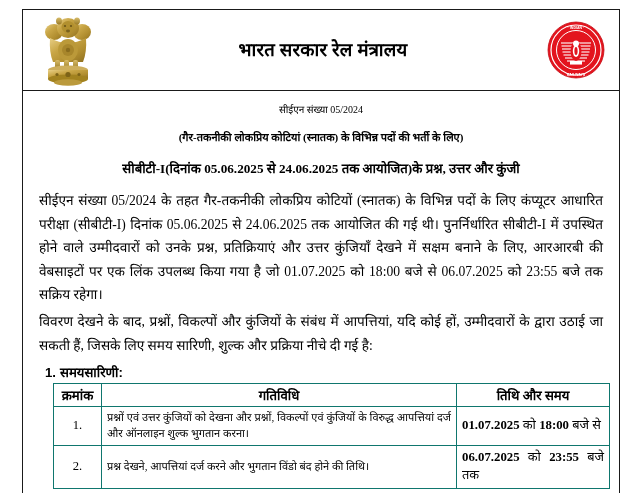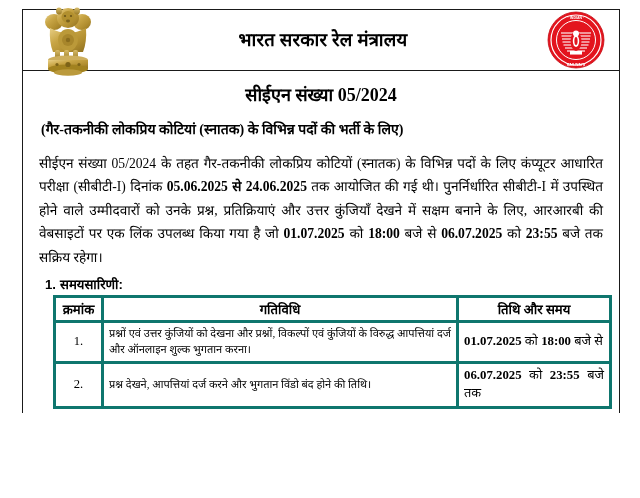--- a/index.html
+++ b/index.html
@@ -21,21 +21,21 @@
     top: 9px;
     width: 598px;
     box-sizing: border-box;
     border-left: 1.5px solid #1a1a1a;
     border-right: 1.5px solid #1a1a1a;
   }
 
   
   .header-band {
     position: relative;
-    height: 62px;
+    height: 82px;
     border-top: 1.5px solid #1a1a1a;
     border-bottom: 1.5px solid #1a1a1a;
     display: flex;
     align-items: center;
     justify-content: space-between;
     padding: 0 14px;
     box-sizing: border-box;
   }
 
   .emblem {
@@ -76,30 +76,31 @@
 
   
   .body-band {
     padding: 8px 12px 4px 12px;
     box-sizing: border-box;
   }
 
   .cen-no {
     text-align: center;
     font-family: "Liberation Serif", "DejaVu Serif", serif;
-    font-weight: bold;
-    font-size: 18px;
+    font-weight: normal;
+    font-size: 10px;
     margin-top: 3px;
     margin-bottom: 13px;
   }
 
   .sub-title {
-    font-family: "Liberation Serif", "DejaVu Serif", serif;
-    font-weight: bold;
-    font-size: 14px;
+    text-align: center;
+    font-family: "Liberation Serif", "DejaVu Serif", serif;
+    font-weight: bold;
+    font-size: 11px;
     margin-bottom: 14px;
     padding: 0 6px;
   }
 
   .notice-heading {
     text-align: center;
     font-family: "Liberation Serif", "DejaVu Serif", serif;
     font-weight: bold;
     font-size: 13.2px;
     line-height: 1.62;
@@ -109,41 +110,41 @@
 
   .para {
     font-family: "Liberation Serif", "DejaVu Serif", serif;
     font-size: 13.6px;
     line-height: 1.72;
     text-align: justify;
     text-justify: inter-word;
     margin: 0 0 4px 0;
     padding: 0 4px;
   }
-  .para b { font-weight: bold; }
+  .para b { font-weight: normal; }
 
   .list-heading {
     font-family: Liberation Sans, sans-serif;
     font-weight: bold;
     font-size: 13.2px;
     margin: 6px 0 2px 10px;
   }
   .list-heading .num { margin-right: 4px; }
 
   
   table.schedule {
     width: 556px;
     margin-left: 18px;
     border-collapse: collapse;
     table-layout: fixed;
     font-family: "Liberation Serif", "DejaVu Serif", serif;
   }
   table.schedule th,
   table.schedule td {
-    border: 3px solid #0f766e;
+    border: 1px solid #0f766e;
     padding: 3px 5px;
     vertical-align: middle;
   }
   table.schedule th {
     font-weight: bold;
     font-size: 13.2px;
     text-align: center;
     padding: 2px 4px;
   }
   .col-sno { width: 48px; }
@@ -256,24 +257,26 @@
     </div>
   </div>
 
   <div class="body-band">
 
     <div class="cen-no">सीईएन संख्या 05/2024</div>
 
     <div class="sub-title">(गैर-तकनीकी लोकप्रिय कोटियां (स्नातक) के विभिन्न पदों की भर्ती के लिए)</div>
 
     <div class="notice-heading">
+      <div>सीबीटी-I(दिनांक 05.06.2025 से 24.06.2025 तक आयोजित)के प्रश्न, उत्तर और कुंजी</div>
     </div>
 
     <p class="para"><span>सीईएन संख्या 05/2024 के तहत गैर-तकनीकी लोकप्रिय कोटियों (स्नातक) के विभिन्न पदों के लिए कंप्यूटर आधारित परीक्षा (सीबीटी-I) दिनांक </span><b>05.06.2025</b><span> </span><b>से</b><span> </span><b>24.06.2025</b><span> तक आयोजित की गई थी। पुनर्निर्धारित सीबीटी-I में उपस्थित होने वाले उम्मीदवारों को उनके प्रश्न, प्रतिक्रियाएं और उत्तर कुंजियाँ देखने में सक्षम बनाने के लिए, आरआरबी की वेबसाइटों पर एक लिंक उपलब्ध किया गया है जो </span><b>01.07.2025</b><span> को  </span><b>18:00</b><span> बजे से </span><b>06.07.2025</b><span> को  </span><b>23:55</b><span> बजे तक सक्रिय रहेगा।</span></p>
 
+    <p class="para">विवरण देखने के बाद, प्रश्नों, विकल्पों और कुंजियों के संबंध में आपत्तियां, यदि कोई हों, उम्मीदवारों   के द्वारा उठाई जा सकती हैं, जिसके लिए समय सारिणी, शुल्क और प्रक्रिया नीचे दी गई है:</p>
 
     <div class="list-heading">
       <span class="num">1.</span><span>समयसारिणी:</span>
     </div>
 
     <table class="schedule">
       <colgroup>
         <col class="col-sno">
         <col class="col-activity">
         <col class="col-date">

